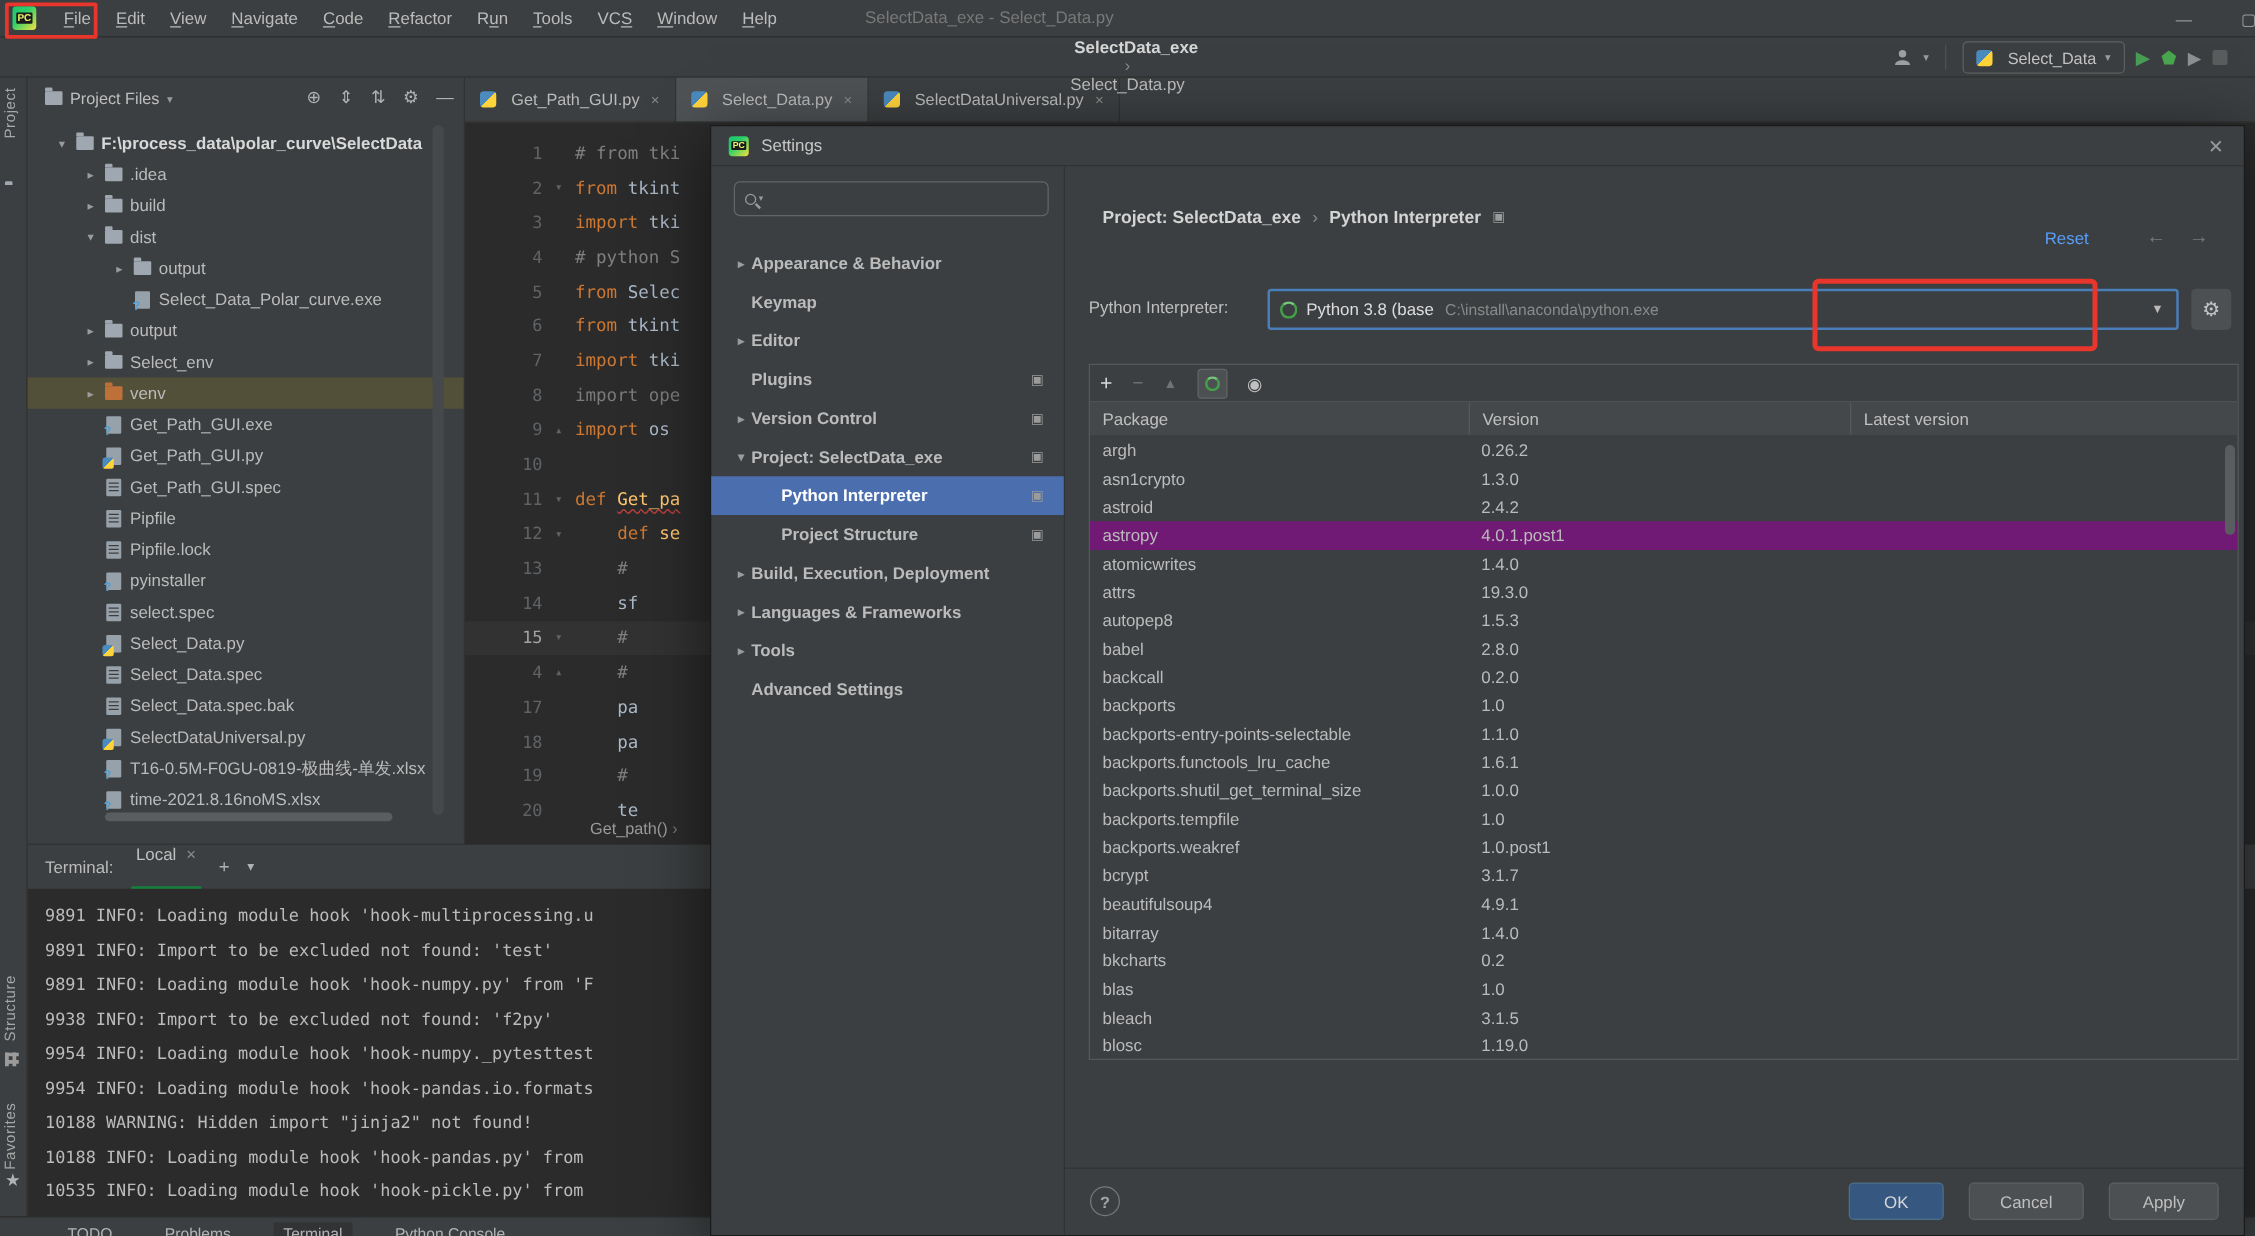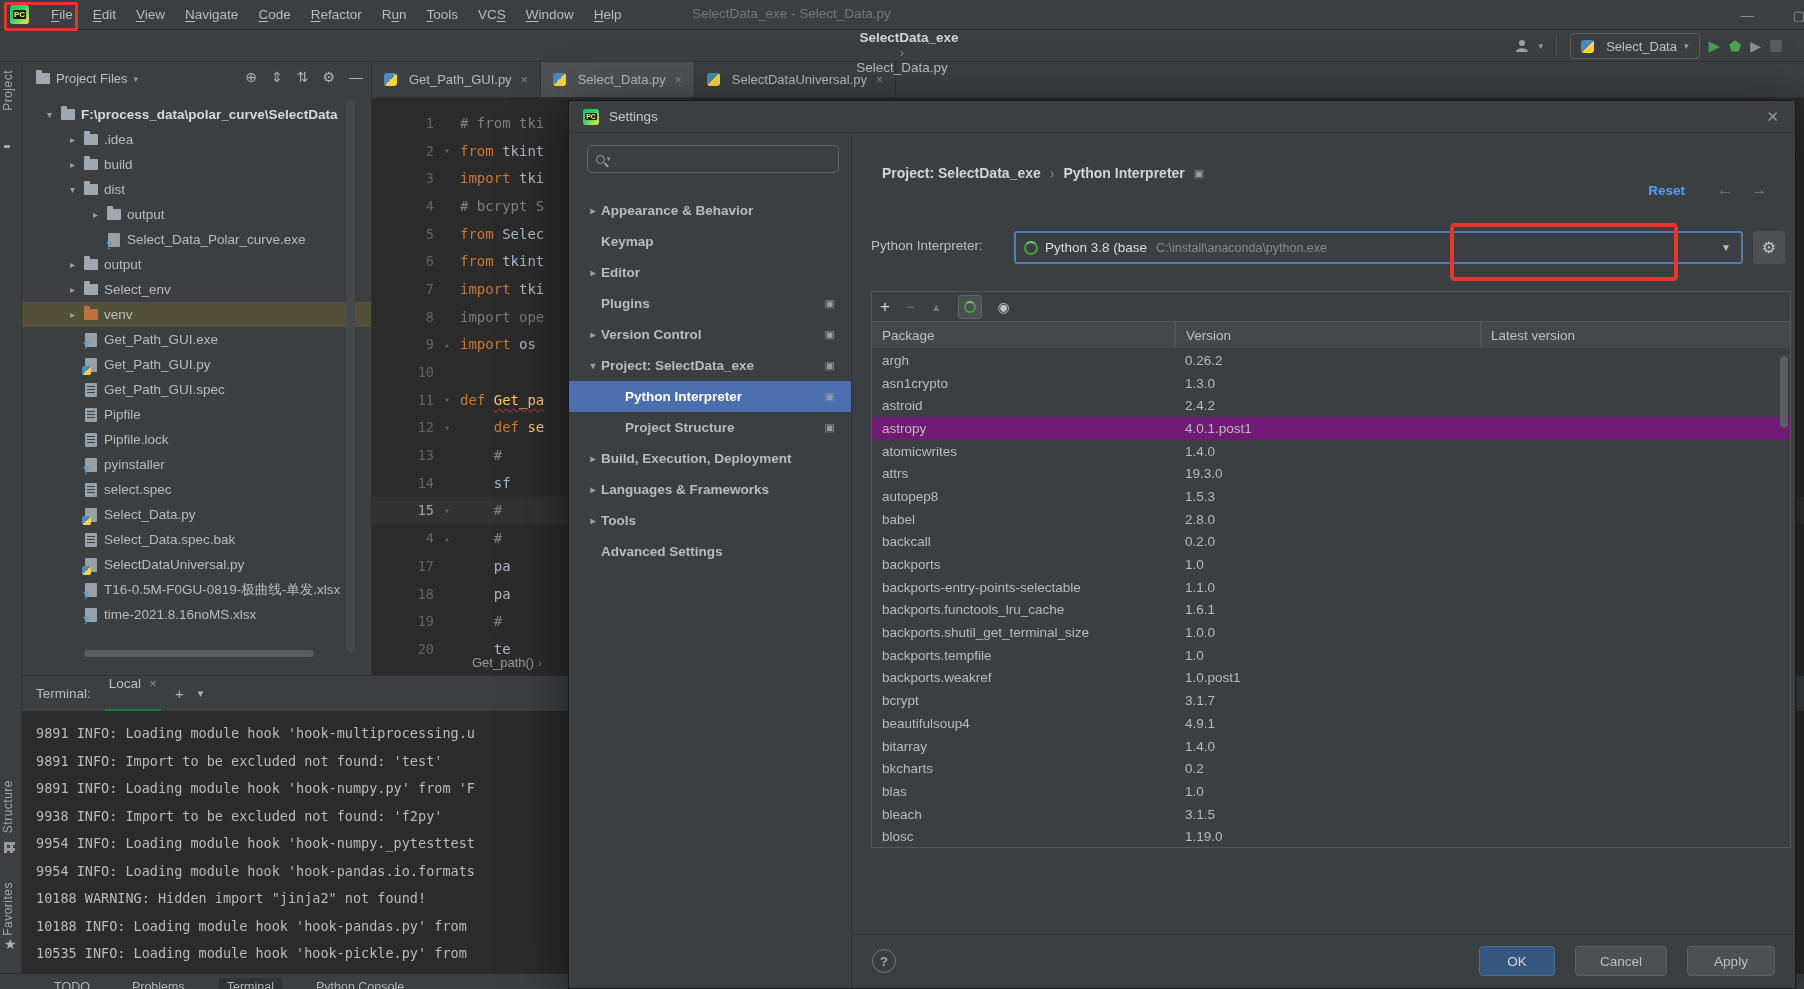--- a/index.html
+++ b/index.html
@@ -126,21 +126,21 @@
   .mag:after { content:""; position:absolute; left:7px; top:8px; width:5px; height:1.5px; background:#9b9b9b; transform:rotate(45deg);}
   #dlg-tree { position:absolute; top:62px; left:0; right:0; font-size:13.5px; font-weight:bold; color:#BBBBBB;}
   .nav-row { height:31px; display:flex; align-items:center; position:relative;}
   .nav-row.selected { background:#4B6EAF; color:#FFFFFF; }
   .nav-chev { width:16px; text-align:center; font-size:10px; color:#9b9b9b; flex:none;}
   .nav-row.selected .nav-chev { color:#dfe6f0; }
   .nav-badge { position:absolute; right:16px; color:#9b9b9b; font-size:11px; font-weight:normal;}
   #dlg-main { position:absolute; left:283px; top:32px; right:0; bottom:0; }
   #dlg-crumb { position:absolute; left:30px; top:32px; font-size:14px; font-weight:bold; color:#d4d4d4;
                display:flex; gap:9px; align-items:center;}
-  #dlg-reset { position:absolute; right:110px; top:50px; color:#589DF6; font-weight:bold; font-size:13.5px;}
+  #dlg-reset { position:absolute; right:124px; top:50px; color:#589DF6; font-weight:normal; font-size:13.5px;}
   #dlg-back { position:absolute; right:62px; top:48px; color:#787b7d; font-size:16px;}
   #dlg-fwd  { position:absolute; right:28px; top:48px; color:#787b7d; font-size:16px;}
   #interp-label { position:absolute; left:19px; top:105px; font-size:13.5px; color:#bfbfbf;}
   #interp-combo { position:absolute; left:162px; top:98px; width:729px; height:33px; background:#3C3F41;
                   border:2px solid #4A7EB8; border-radius:3px; display:flex; align-items:center; padding-left:8px; gap:7px;}
   .conda-ring { width:14px; height:14px; border:2.5px solid #43A047; border-radius:50%; flex:none;
                 border-top-color:#76c77a; }
   #interp-name { font-size:13.5px; color:#dddddd; white-space:nowrap;}
   #interp-path { font-size:12.5px; color:#8a8a8a; white-space:nowrap; margin-left:2px;}
   #interp-caret { position:absolute; right:10px; top:9px; color:#b9b9b9; font-size:10px;}
@@ -377,20 +377,27 @@
           <span class="tree-ico">
             <span class="file-ic py"></span>
           </span>
           <span class="tree-label">Select_Data.py</span>
         </div>
         <div class="tree-row" style="padding-left: 41px;">
           <span class="tree-chev"></span>
           <span class="tree-ico">
             <span class="file-ic lines"></span>
           </span>
+          <span class="tree-label">Select_Data.spec</span>
+        </div>
+        <div class="tree-row" style="padding-left: 41px;">
+          <span class="tree-chev"></span>
+          <span class="tree-ico">
+            <span class="file-ic lines"></span>
+          </span>
           <span class="tree-label">Select_Data.spec.bak</span>
         </div>
         <div class="tree-row" style="padding-left: 41px;">
           <span class="tree-chev"></span>
           <span class="tree-ico">
             <span class="file-ic py"></span>
           </span>
           <span class="tree-label">SelectDataUniversal.py</span>
         </div>
         <div class="tree-row" style="padding-left: 41px;">
@@ -442,21 +449,21 @@
           <span class="code-text"><span class="tk-kw">from </span><span class="tk-plain">tkint</span></span>
         </div>
         <div class="code-line">
           <span class="ln">3</span>
           <span class="fold"></span>
           <span class="code-text"><span class="tk-kw">import </span><span class="tk-plain">tki</span></span>
         </div>
         <div class="code-line">
           <span class="ln">4</span>
           <span class="fold"></span>
-          <span class="code-text"><span class="tk-comment"># bcrypt S</span></span>
+          <span class="code-text"><span class="tk-comment"># python S</span></span>
         </div>
         <div class="code-line">
           <span class="ln">5</span>
           <span class="fold"></span>
           <span class="code-text"><span class="tk-kw">from </span><span class="tk-plain">Selec</span></span>
         </div>
         <div class="code-line">
           <span class="ln">6</span>
           <span class="fold"></span>
           <span class="code-text"><span class="tk-kw">from </span><span class="tk-plain">tkint</span></span>

